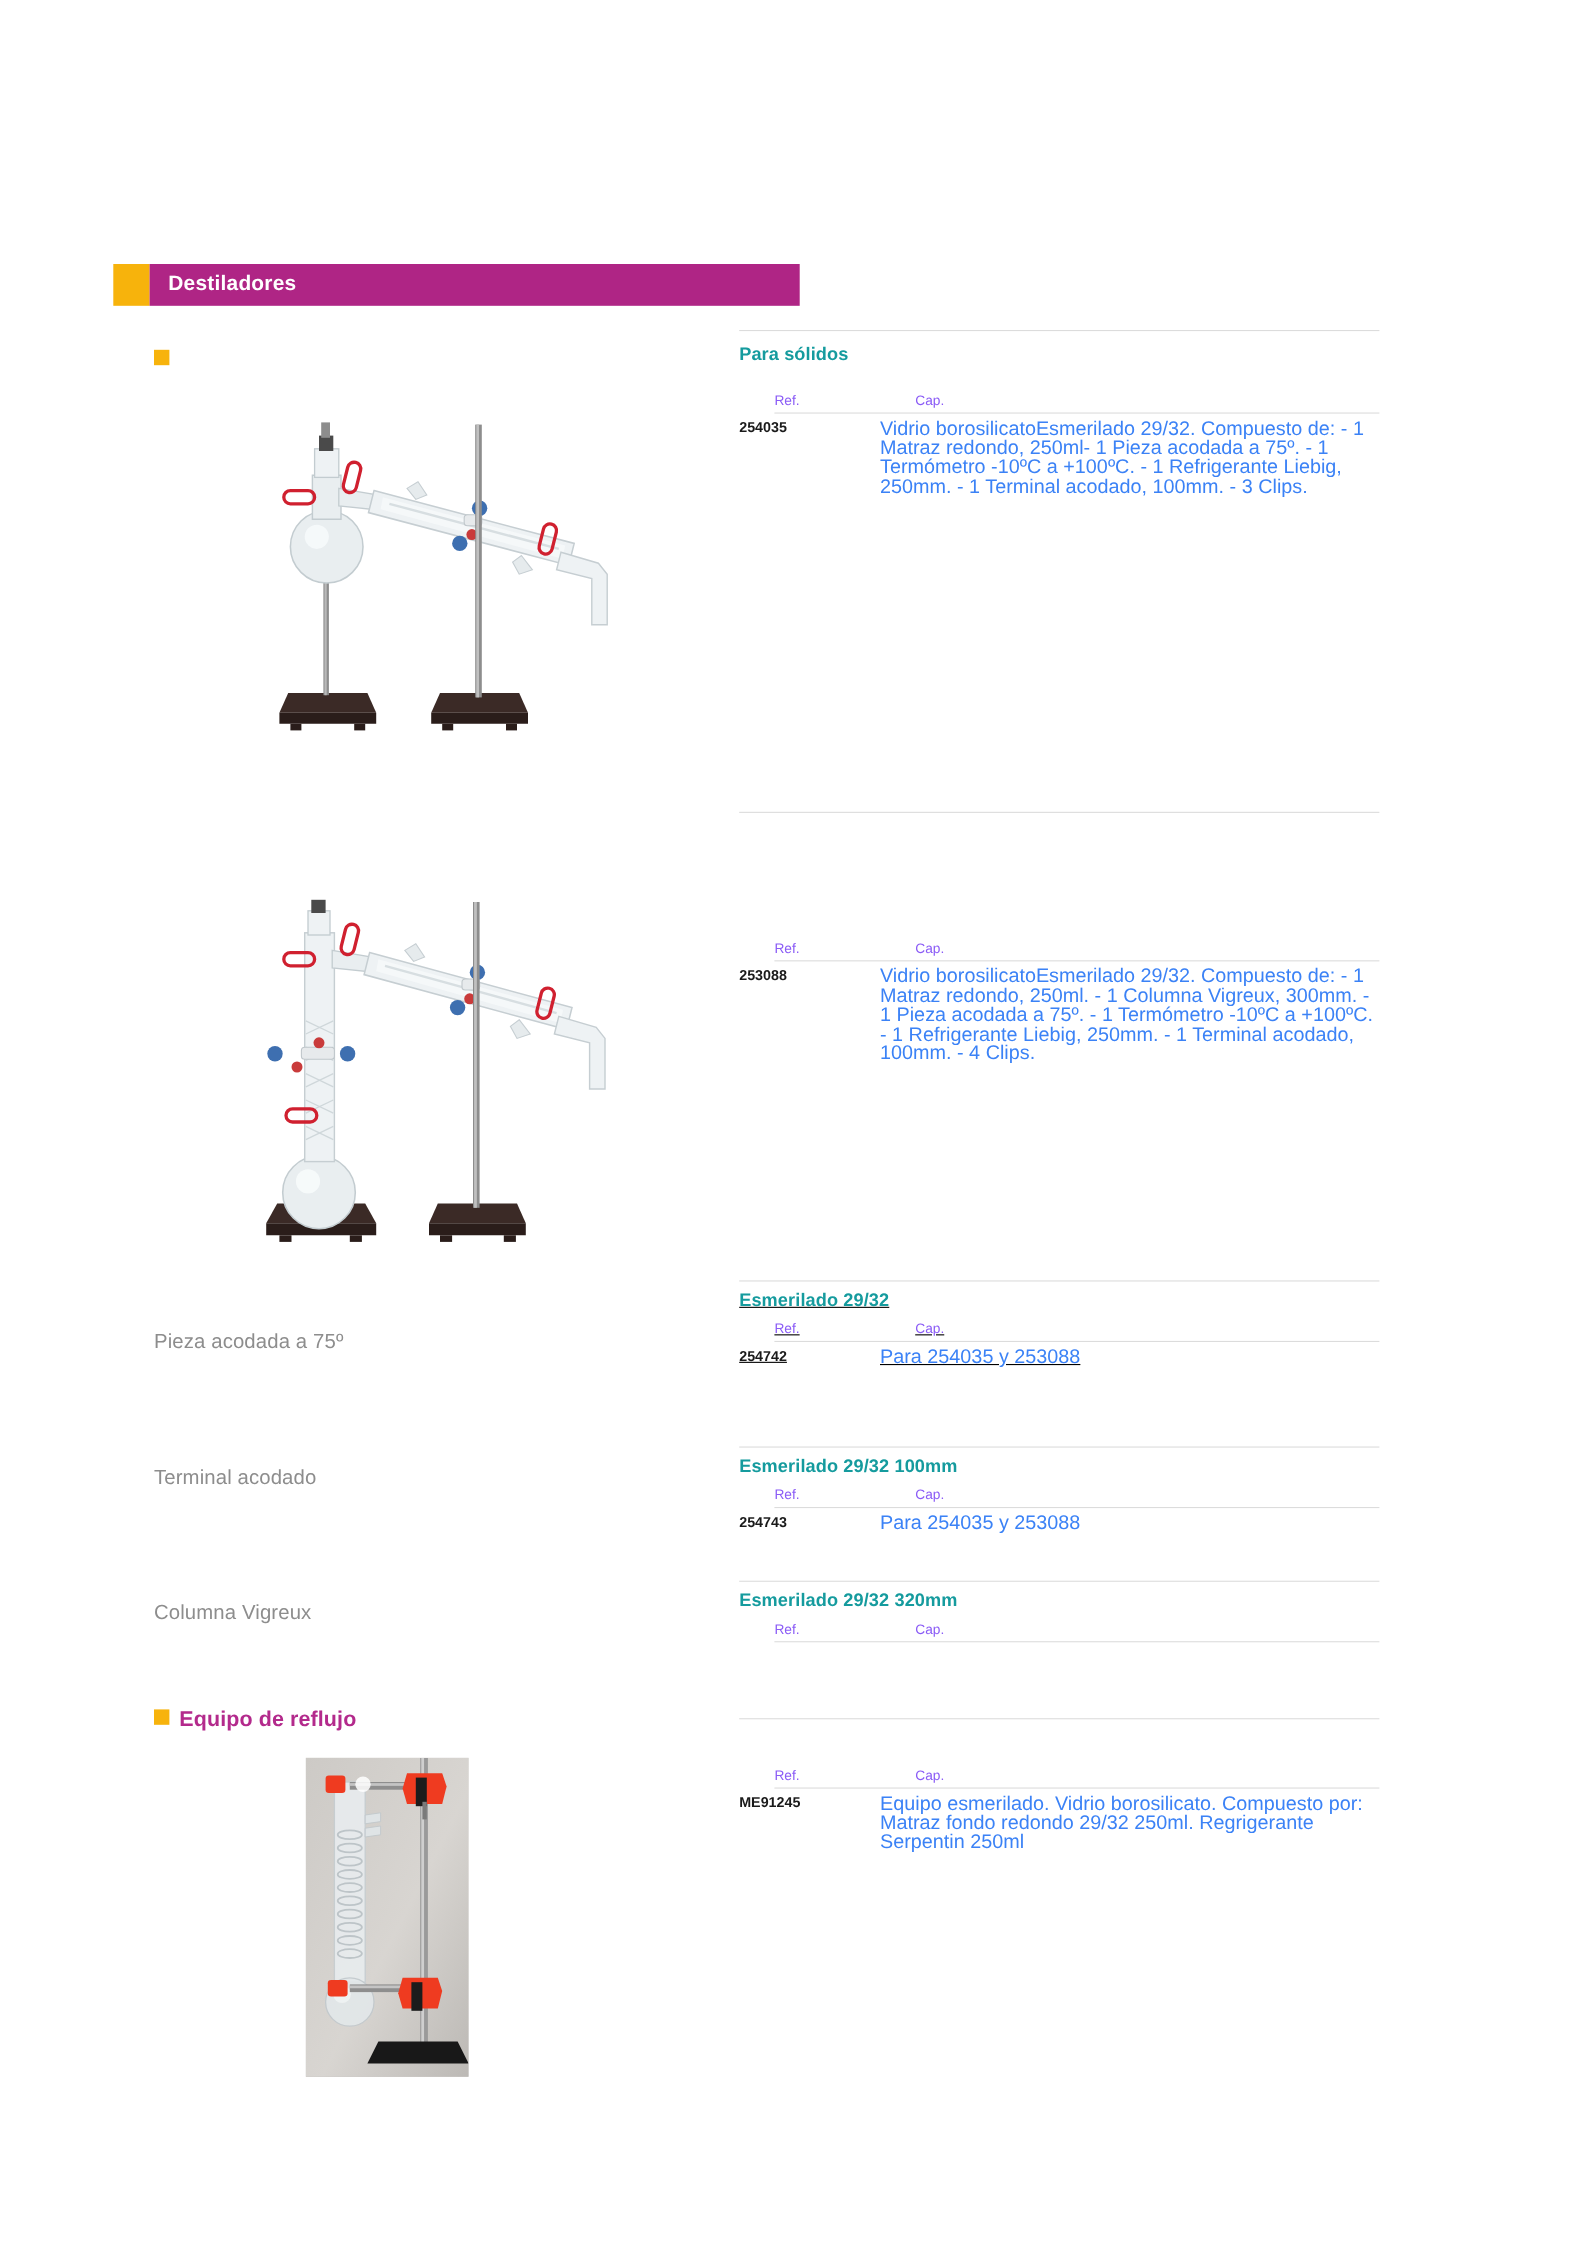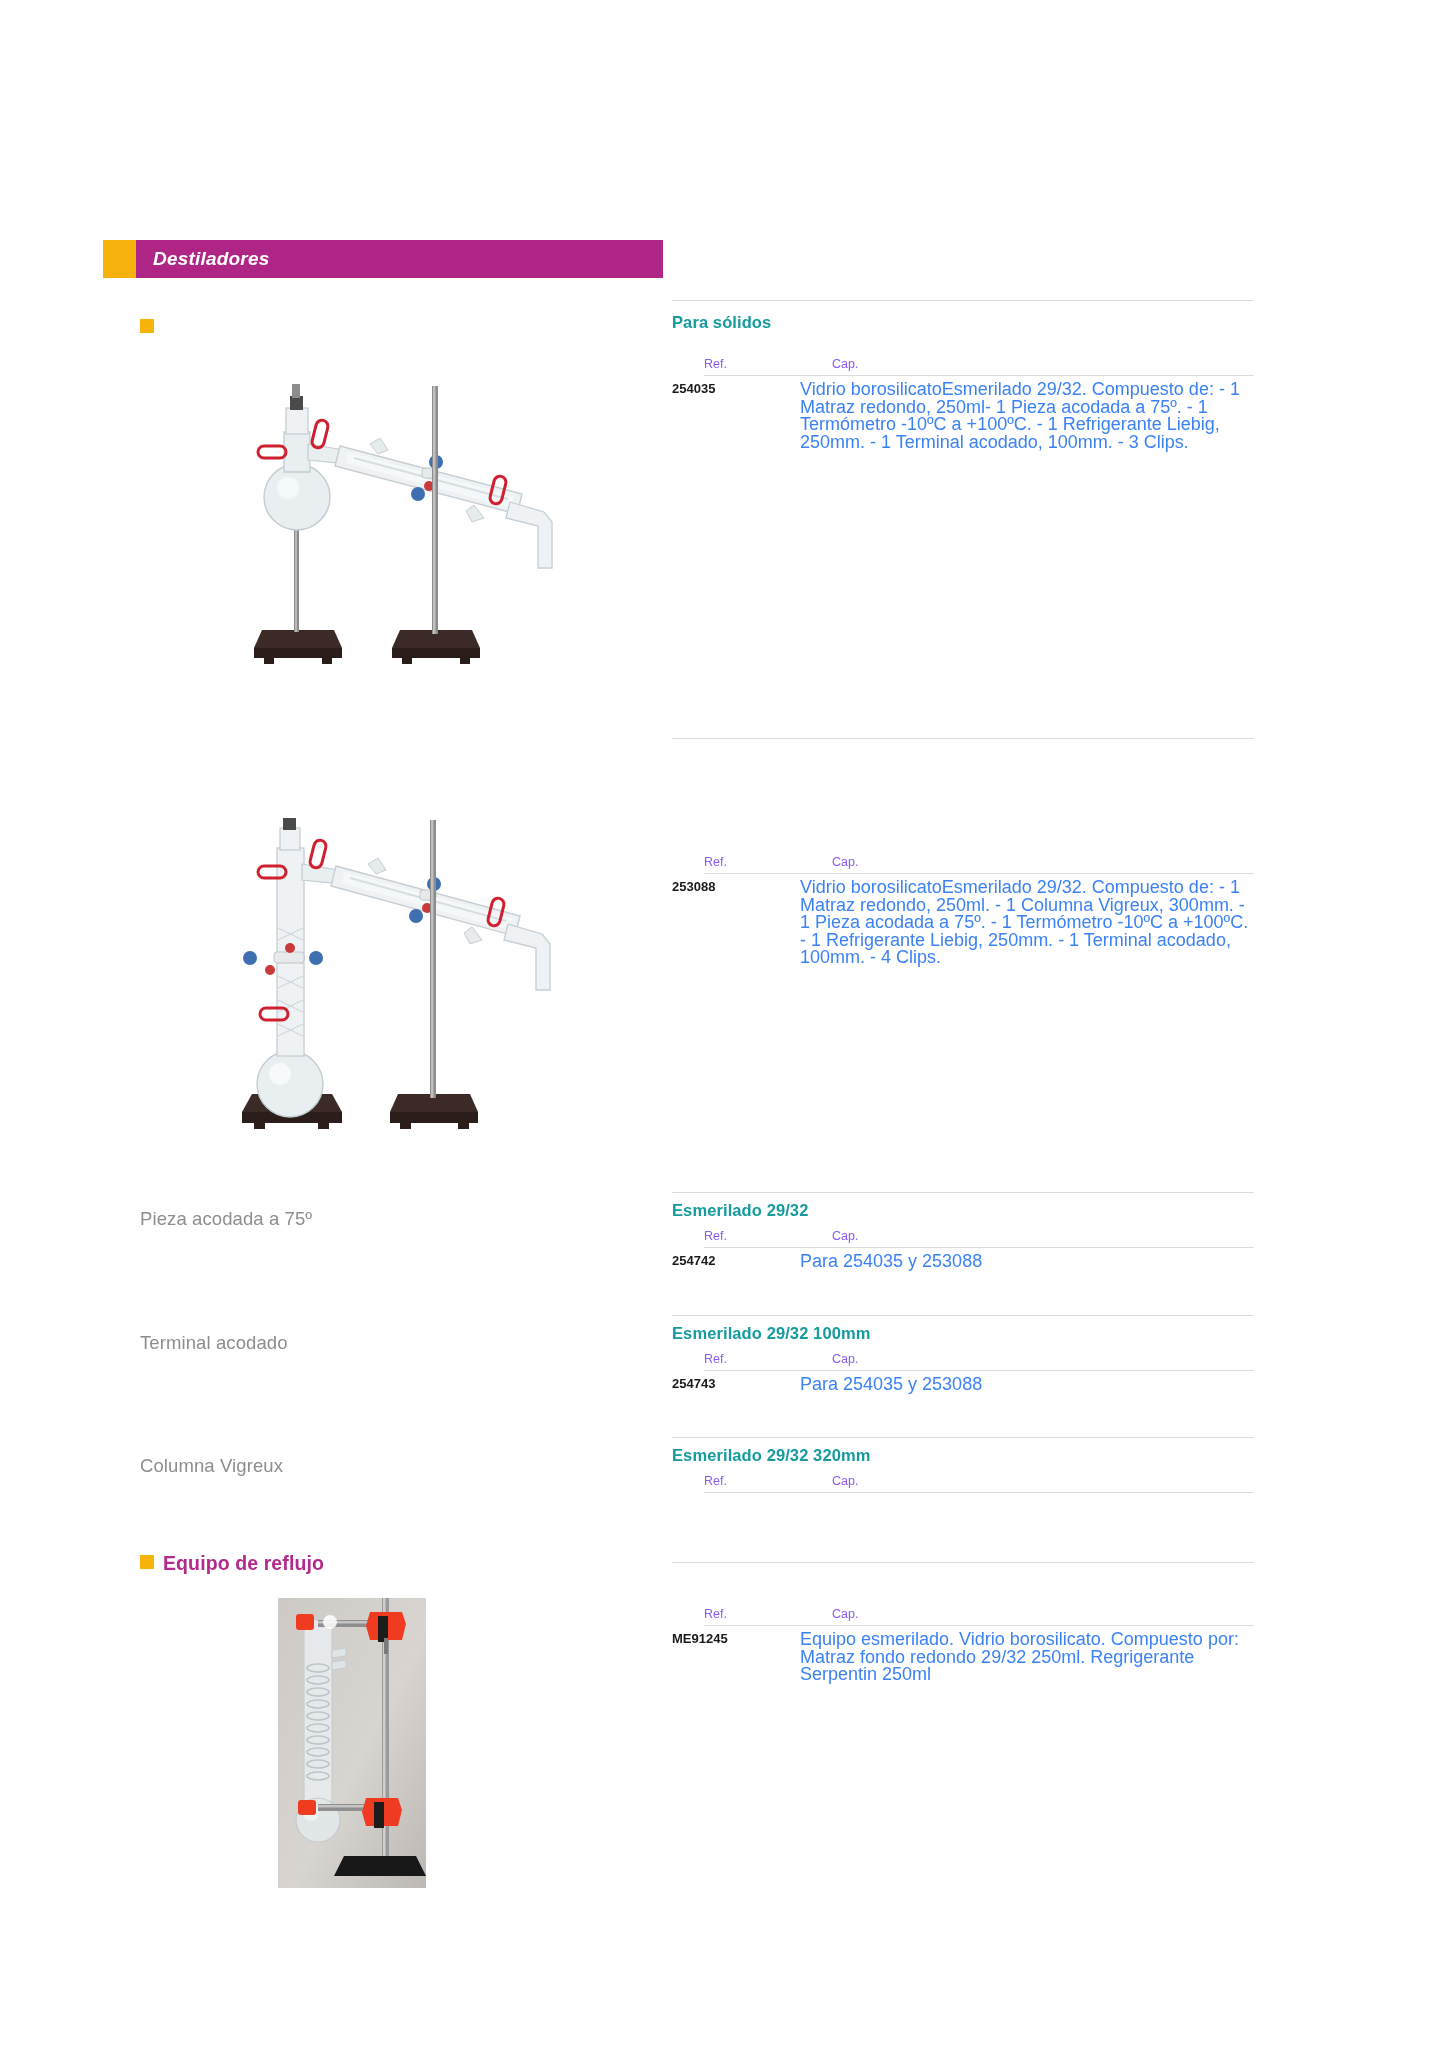--- a/index.html
+++ b/index.html
@@ -11,25 +11,24 @@
     font-family: "Liberation Sans", sans-serif;
     position: relative;
     overflow: hidden;
   }
 
   
   .banner {
     position: absolute;
     left: 103px;
     top: 240px;
-    width: 560px;
+    width: 624px;
     height: 38px;
     display: flex;
     align-items: stretch;
-    font-style: italic;
   }
   .banner-swatch {
     width: 33px;
     background: #F7B30C;
   }
   .banner-bar {
     flex: 1;
     background: #AF2585;
     display: flex;
     align-items: center;
@@ -287,21 +286,21 @@
     </div>
     <div class="tbl-row">
       <div class="col-ref cell-ref">253088</div>
       <div class="col-cap cell-cap">Vidrio borosilicatoEsmerilado 29/32. Compuesto de: - 1 Matraz redondo, 250ml. - 1 Columna Vigreux, 300mm. - 1 Pieza acodada a 75º. - 1 Termómetro -10ºC a +100ºC. - 1 Refrigerante Liebig, 250mm. - 1 Terminal acodado, 100mm. - 4 Clips.</div>
     </div>
   </div>
 
   <div class="left-col" style="top:1208px;">
     <div class="gray-label">Pieza acodada a 75º</div>
   </div>
-  <div class="right-col" style="top:1192px;">
+  <div class="right-col" style="top:1164px;text-decoration:underline;">
     <div class="tbl-rule-top"></div>
     <div class="tbl-title" style="margin-top:8px;">Esmerilado 29/32</div>
     <div class="tbl-head" style="margin-top:9px;">
       <div class="col-ref">Ref.</div>
       <div class="col-cap">Cap.</div>
     </div>
     <div class="tbl-row">
       <div class="col-ref cell-ref">254742</div>
       <div class="col-cap cell-cap">Para 254035 y 253088</div>
     </div>

